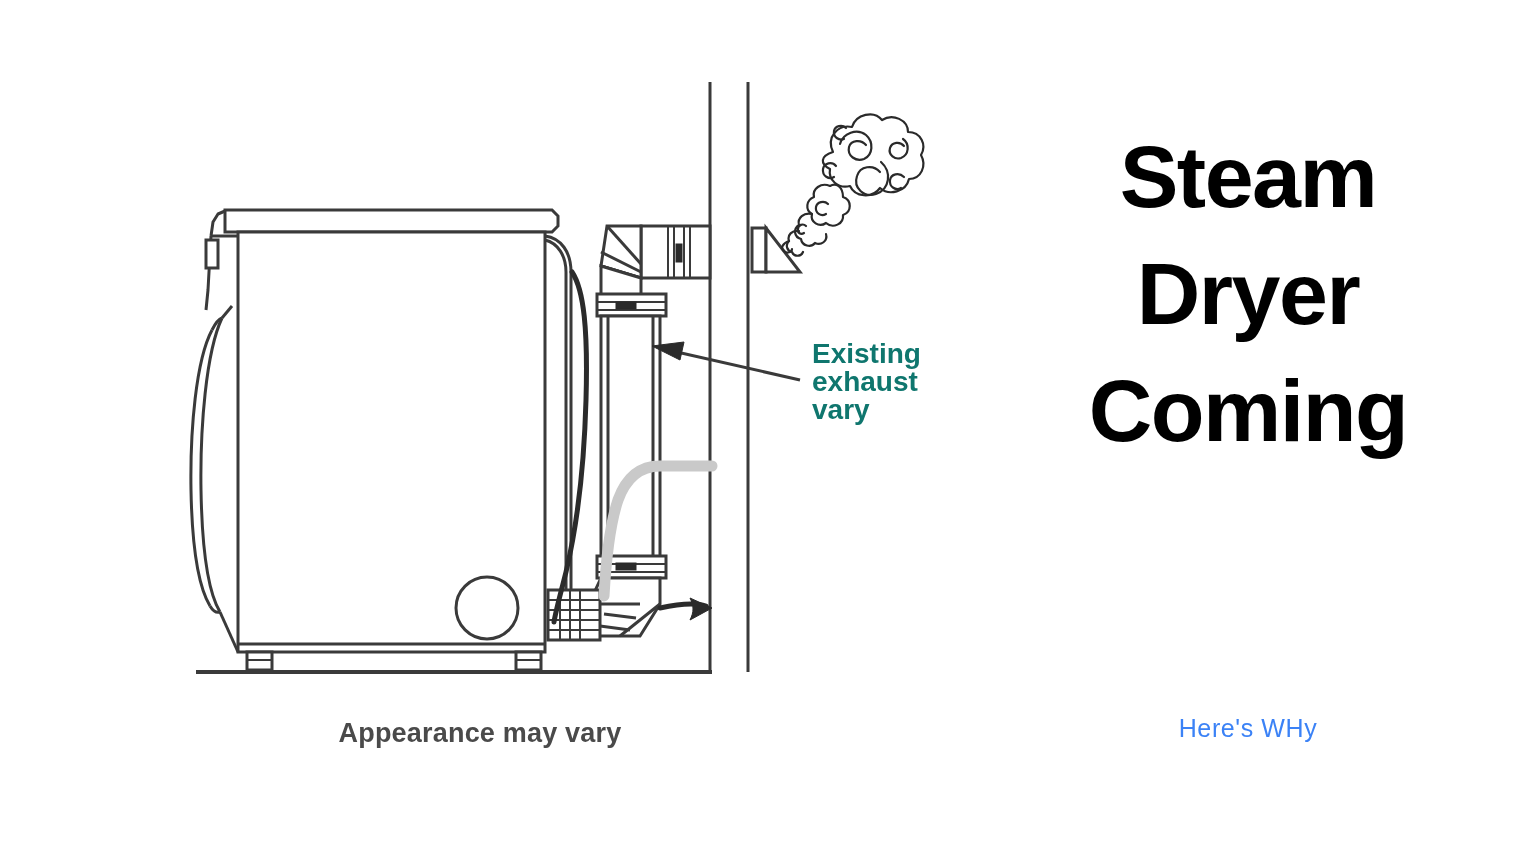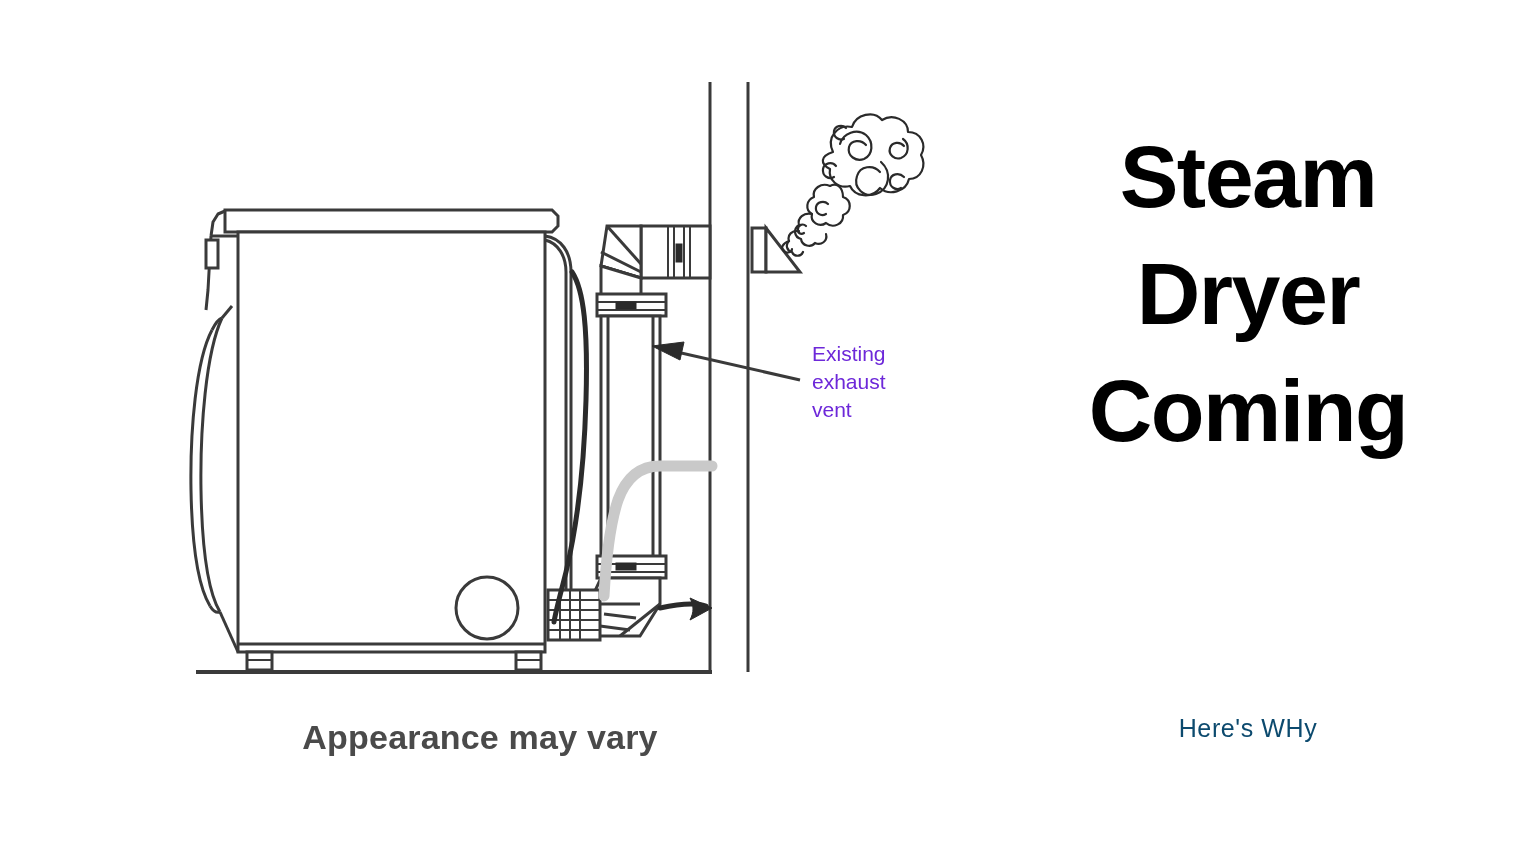--- a/index.html
+++ b/index.html
@@ -32,36 +32,36 @@
     height: 864px;
   }
 
   .caption-appearance {
     position: absolute;
     left: 180px;
     top: 718px;
     width: 600px;
     text-align: center;
     font-family: "Liberation Sans", sans-serif;
-    font-size: 34px;
+    font-size: 27px;
     font-weight: 700;
     letter-spacing: .2px;
     color: #4a4a4a;
     white-space: nowrap;
   }
 
   .vent-label {
     position: absolute;
     left: 812px;
     top: 340px;
     font-family: "Liberation Sans", sans-serif;
-    font-size: 21px;
-    font-weight: 400;
+    font-size: 28px;
+    font-weight: 700;
     line-height: 28px;
-    color: #6d28d9;
+    color: #0f766e;
   }
   .vent-label span { display: block; }
 
   
   #text-panel {
     position: absolute;
     left: 960px;
     top: 0;
     width: 576px;
     height: 864px;
@@ -84,21 +84,21 @@
   .subhead {
     position: absolute;
     left: 0;
     top: 714px;
     width: 576px;
     text-align: center;
     font-family: "Liberation Sans", sans-serif;
     font-size: 25px;
     font-weight: 400;
     letter-spacing: .6px;
-    color: #0c4a6e;
+    color: #3b82f6;
   }
 </style>
 </head>
 <body>
 
 <div id="canvas">
 
   <div id="illustration">
     <svg viewBox="0 0 960 864" xmlns="http://www.w3.org/2000/svg">
       <defs>
@@ -272,21 +272,21 @@
         <path class="sm" d="M 836,166 C 832,161 824,163 823,169 C 822,176 829,180 834,177"></path>
         <path class="sm" d="M 904,177 C 899,172 891,174 890,180 C 889,187 896,191 901,188"></path>
         <path class="sm" d="M 828,204 C 824,200 817,202 816,207 C 815,213 821,217 826,214"></path>
         <path class="sm" d="M 806,226 C 803,223 798,225 798,229 C 797,233 801,235 804,233"></path>
       </g>
     </svg>
 
     <div class="vent-label">
       <span>Existing</span>
       <span>exhaust</span>
-      <span>vent</span>
+      <span>vary</span>
     </div>
 
     <div class="caption-appearance">Appearance may vary</div>
   </div>
 
   <div id="text-panel">
     <div class="headline">
       <span class="hl-line">Steam</span>
       <span class="hl-line">Dryer</span>
       <span class="hl-line">Coming</span>

